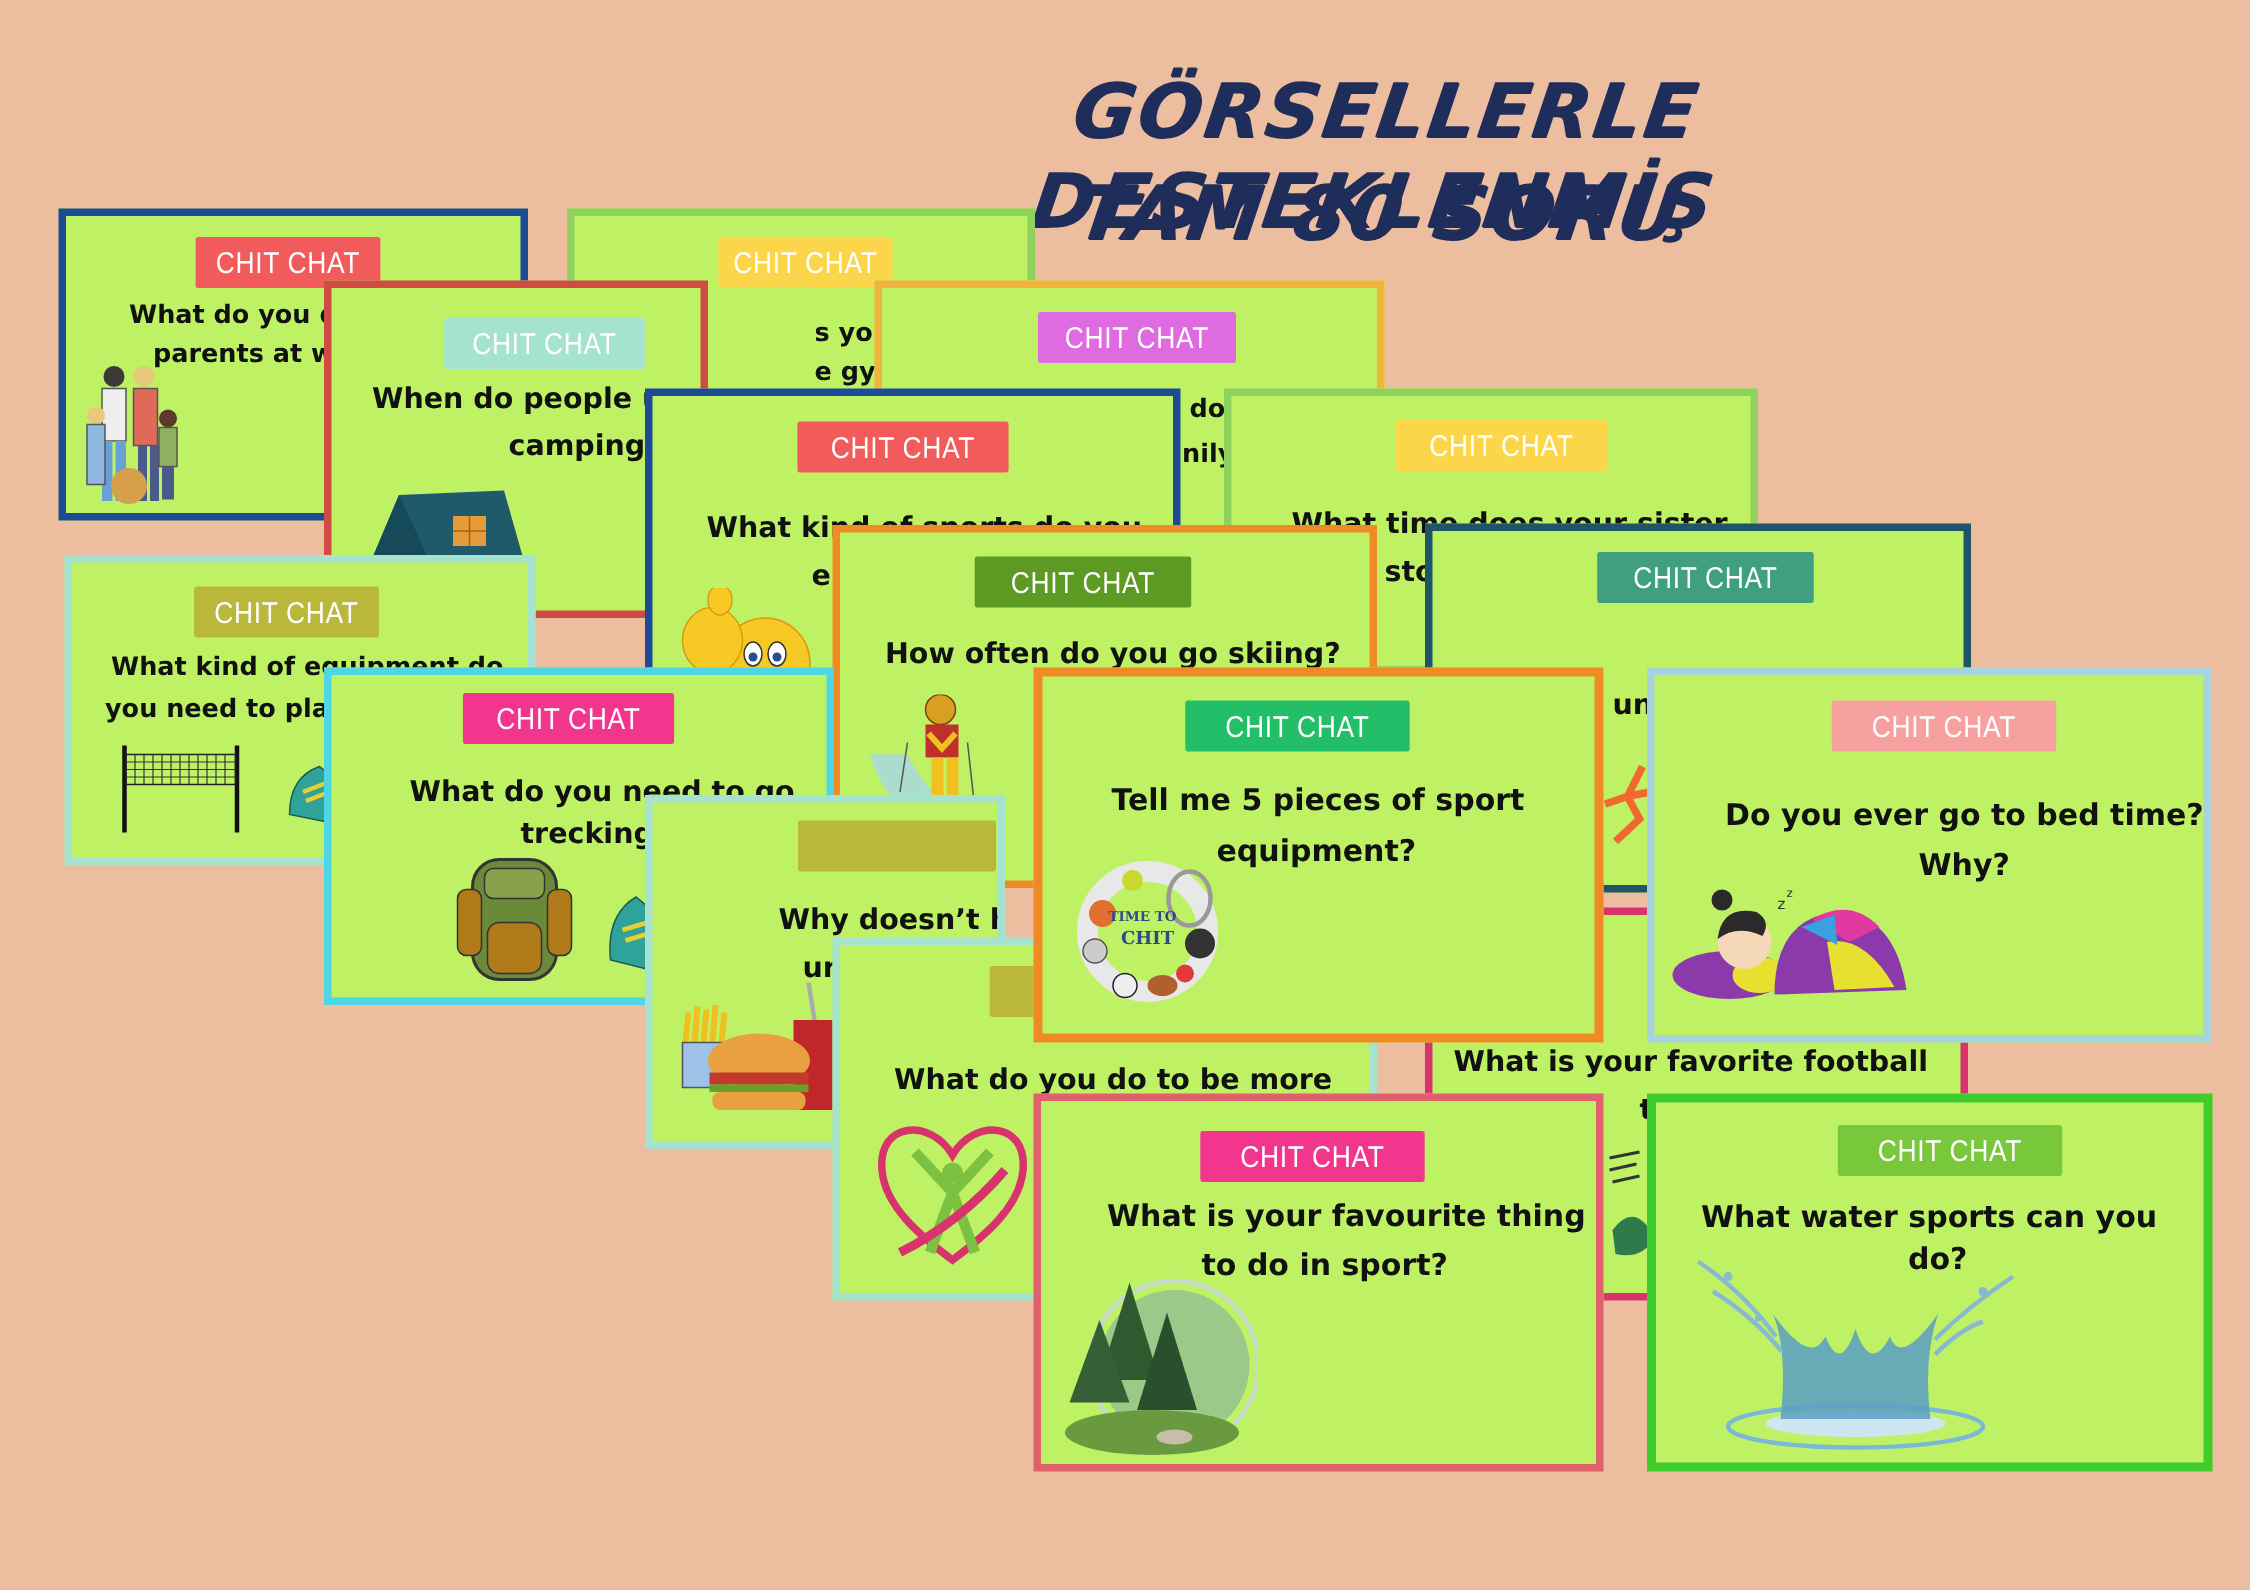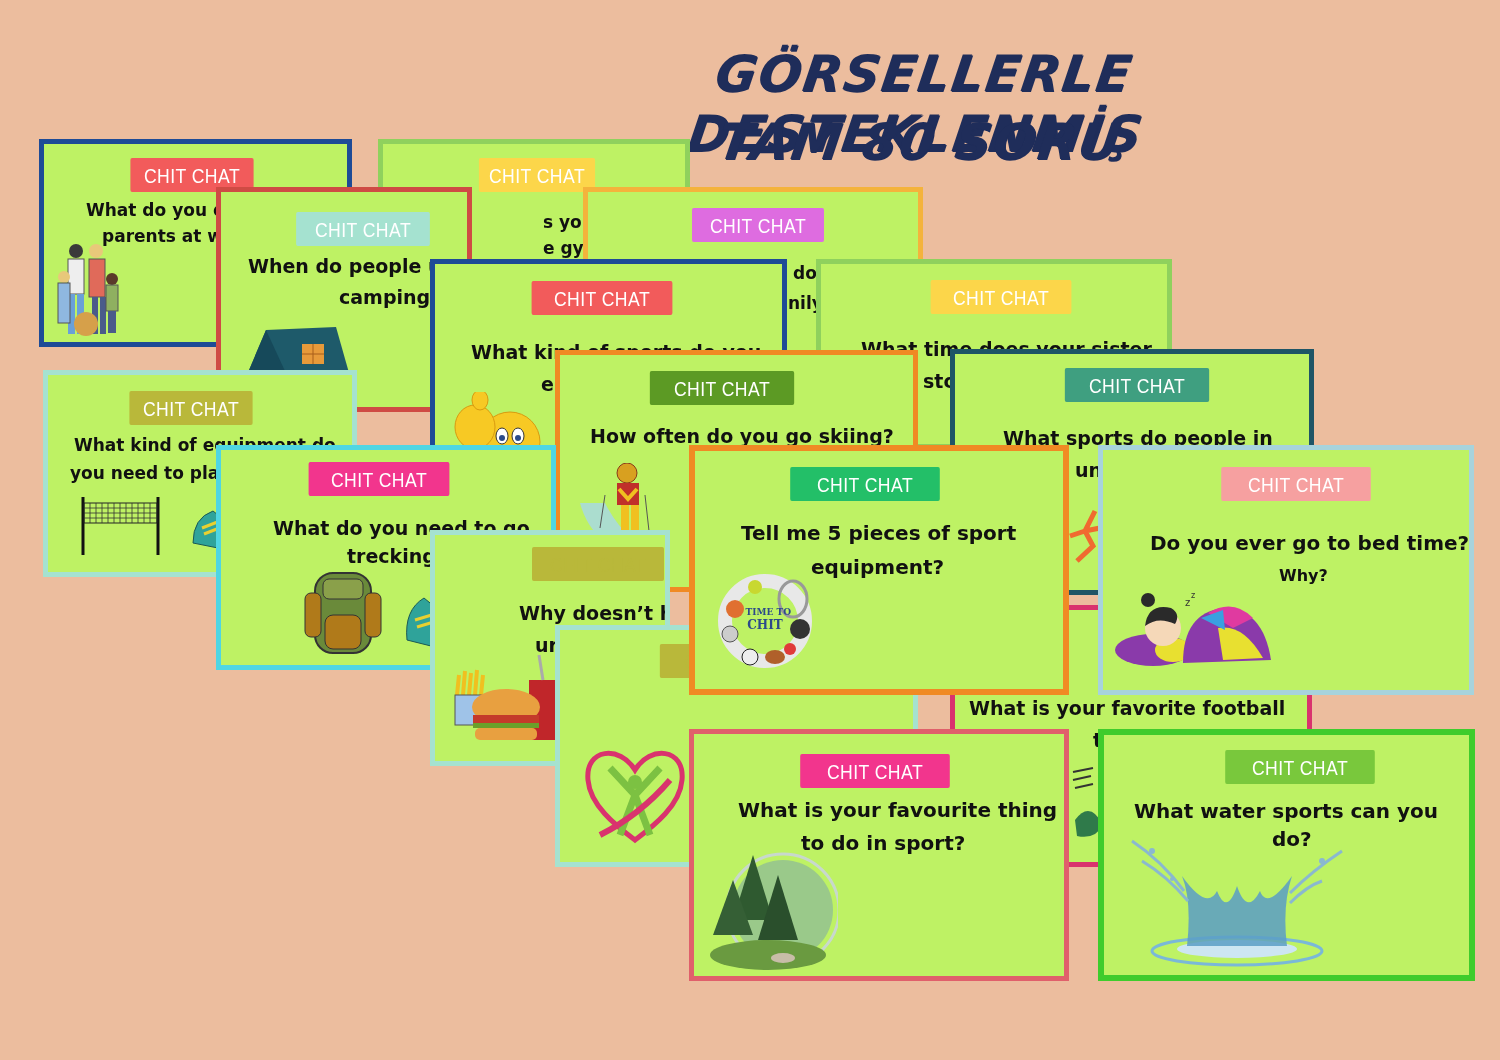--- a/index.html
+++ b/index.html
@@ -117,21 +117,20 @@
     <rect x="46" y="42" width="8" height="28" fill="#f0c020"></rect>
       <rect x="56" y="42" width="8" height="28" fill="#f0c020"></rect>
     <line x1="40" y1="70" x2="80" y2="92" stroke="#555" stroke-width="3"></line>
     <line x1="30" y1="32" x2="25" y2="65" stroke="#555"></line>
       <line x1="70" y1="32" x2="74" y2="68" stroke="#555"></line>
   </svg>
 </div>
 
 <div class="card" style="left:950px;top:349px;width:364px;height:246px;border-color:#1f5566;">
   <div class="label" style="left:100px;top:14px;width:164px;background:#3f9f80;">CHIT CHAT</div>
-  <div class="q" style="left:48px;top:68px;">What sports do people in</div>
   <div class="q" style="left:120px;top:100px;text-align:center;">un</div>
   <svg class="pic" style="left:110px;top:152px;" width="40" height="70" viewBox="0 0 40 70">
     <path d="M30,5 L20,25 L28,40 L12,55 M20,25 L5,30 M20,25 L35,22" stroke="#f06a30" stroke-width="5" fill="none"></path>
   </svg>
 </div>
 
 <div class="card" style="left:216px;top:445px;width:340px;height:225px;border-color:#4fd6e3;">
   <div class="label" style="left:78px;top:12px;width:160px;background:#f2358d;">CHIT CHAT</div>
   <div class="q" style="left:52px;top:62px;">What do you need to  go</div>
   <div class="q" style="left:126px;top:90px;">trecking</div>
@@ -159,20 +158,21 @@
     <rect x="4" y="40" width="30" height="30" fill="#9fc3e8" stroke="#555"></rect>
     <ellipse cx="55" cy="52" rx="34" ry="18" fill="#e8a040"></ellipse>
     <rect x="22" y="60" width="66" height="8" fill="#c43a2a"></rect>
       <rect x="22" y="68" width="66" height="5" fill="#6aa02a"></rect>
     <rect x="24" y="73" width="62" height="12" rx="5" fill="#e8a040"></rect>
   </svg>
 </div>
 
 <div class="card" style="left:555px;top:625px;width:363px;height:242px;border-color:#a5e2d0;">
   <div class="label" style="left:90px;top:14px;width:164px;background:#b9b83a;color:#b9b83a;">CHIT CHAT</div>
+  <div class="q" style="left:36px;top:74px;">What do you do to be more</div>
   <div class="q" style="left:36px;top:106px;"></div>
   <svg class="pic" style="left:20px;top:110px;" width="110" height="110" viewBox="0 0 110 110">
     <path d="M55,30 C40,5 5,8 8,40 C10,65 35,85 55,100 C75,85 100,65 102,40 C105,8 70,5 55,30 Z" fill="none" stroke="#d9336e" stroke-width="5"></path>
     <circle cx="55" cy="42" r="7" fill="#7cc142"></circle>
     <path d="M30,28 L55,55 L80,28 M55,55 L40,95 M55,55 L70,95" stroke="#7cc142" stroke-width="7" fill="none"></path>
     <path d="M20,95 Q60,75 90,40" stroke="#d9336e" stroke-width="6" fill="none"></path>
   </svg>
 </div>
 
 <div class="card" style="left:950px;top:605px;width:362px;height:262px;border-color:#d9336e;">
@@ -193,29 +193,29 @@
       <circle cx="50" cy="52" r="40" fill="none" stroke="#e8e8e8" stroke-width="14"></circle>
       <circle cx="40" cy="18" r="7" fill="#c8d830"></circle>
       <ellipse cx="78" cy="30" rx="14" ry="18" fill="none" stroke="#999" stroke-width="3"></ellipse>
       <circle cx="85" cy="60" r="10" fill="#333"></circle>
       <circle cx="20" cy="40" r="9" fill="#e07030"></circle>
       <circle cx="15" cy="65" r="8" fill="#ccc" stroke="#555"></circle>
       <circle cx="35" cy="88" r="8" fill="#eee" stroke="#222"></circle>
       <ellipse cx="60" cy="88" rx="10" ry="7" fill="#b0602a"></ellipse>
       <circle cx="75" cy="80" r="6" fill="#e03a3a"></circle>
     </svg>
-    <div style="position:absolute;left:24px;top:38px;width:52px;text-align:right;font-family:'DejaVu Serif',serif;font-weight:bold;font-size:9px;color:#2c4a8a;">TIME TO</div>
+    <div style="position:absolute;left:24px;top:38px;width:52px;text-align:left;font-family:'DejaVu Serif',serif;font-weight:bold;font-size:9px;color:#2c4a8a;">TIME TO</div>
     <div style="position:absolute;left:22px;top:49px;width:56px;text-align:center;font-family:'DejaVu Serif',serif;font-weight:bold;font-size:12px;color:#2c4a8a;">CHIT</div>
   </div>
 </div>
 
 <div class="card" style="left:1098px;top:445px;width:376px;height:250px;border-color:#a7d3dc;">
   <div class="label" style="left:108px;top:17px;width:170px;background:#f6a0a0;">CHIT CHAT</div>
   <div class="q" style="left:47px;top:77px;font-size:20px;">Do you ever go to bed time?</div>
-  <div class="q" style="left:176px;top:110px;font-size:16px;">Why?</div>
+  <div class="q" style="left:176px;top:110px;font-size:20px;">Why?</div>
   <svg class="pic" style="left:10px;top:138px;" width="160" height="82" viewBox="0 0 160 82">
     <ellipse cx="40" cy="62" rx="38" ry="16" fill="#8a3aaa"></ellipse>
     <ellipse cx="60" cy="62" rx="18" ry="12" fill="#e8e030"></ellipse>
     <path d="M70,75 Q70,25 110,20 Q150,20 158,72 Z" fill="#8a3aaa"></path>
     <path d="M105,40 Q130,35 150,70 L110,72 Z" fill="#e8e030"></path>
     <path d="M95,25 Q120,10 140,30 L120,40 Z" fill="#e03aa0"></path>
     <path d="M88,30 L110,22 L112,42 Z" fill="#3aa0e0"></path>
     <circle cx="50" cy="40" r="18" fill="#f5d8b8"></circle>
     <path d="M32,38 Q35,15 58,20 Q68,26 62,36 Q45,28 32,38 Z" fill="#2a2a2a"></path>
     <circle cx="35" cy="12" r="7" fill="#2a2a2a"></circle>

